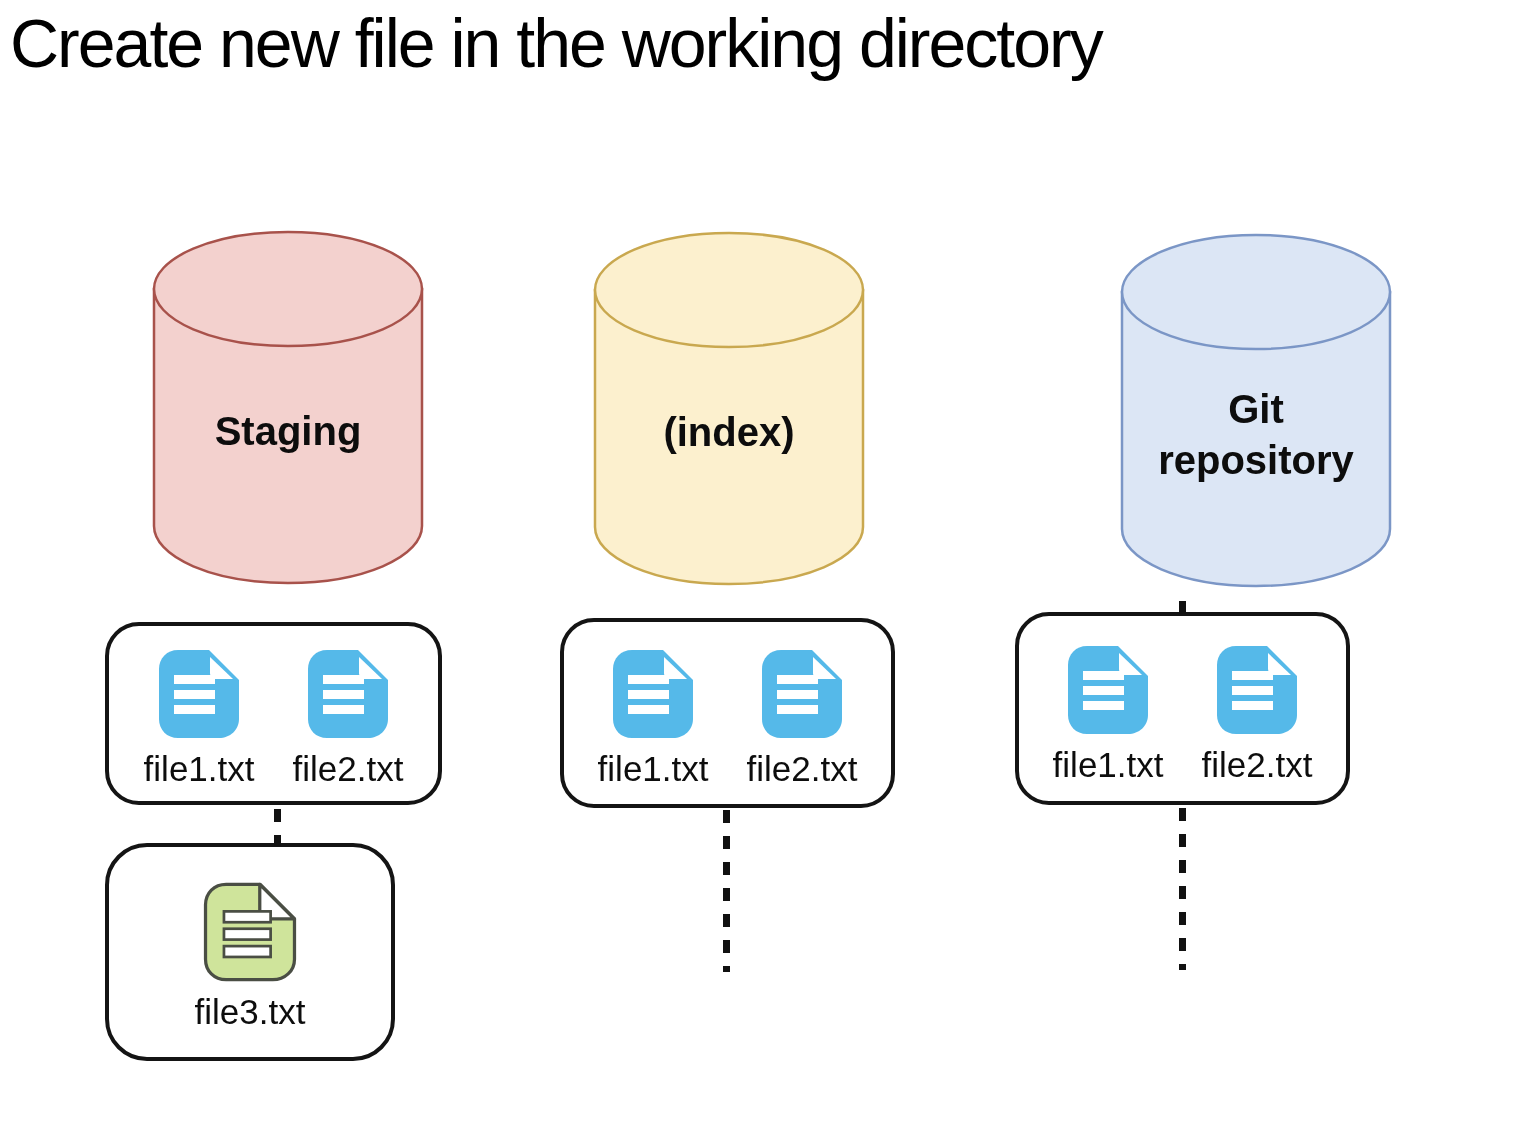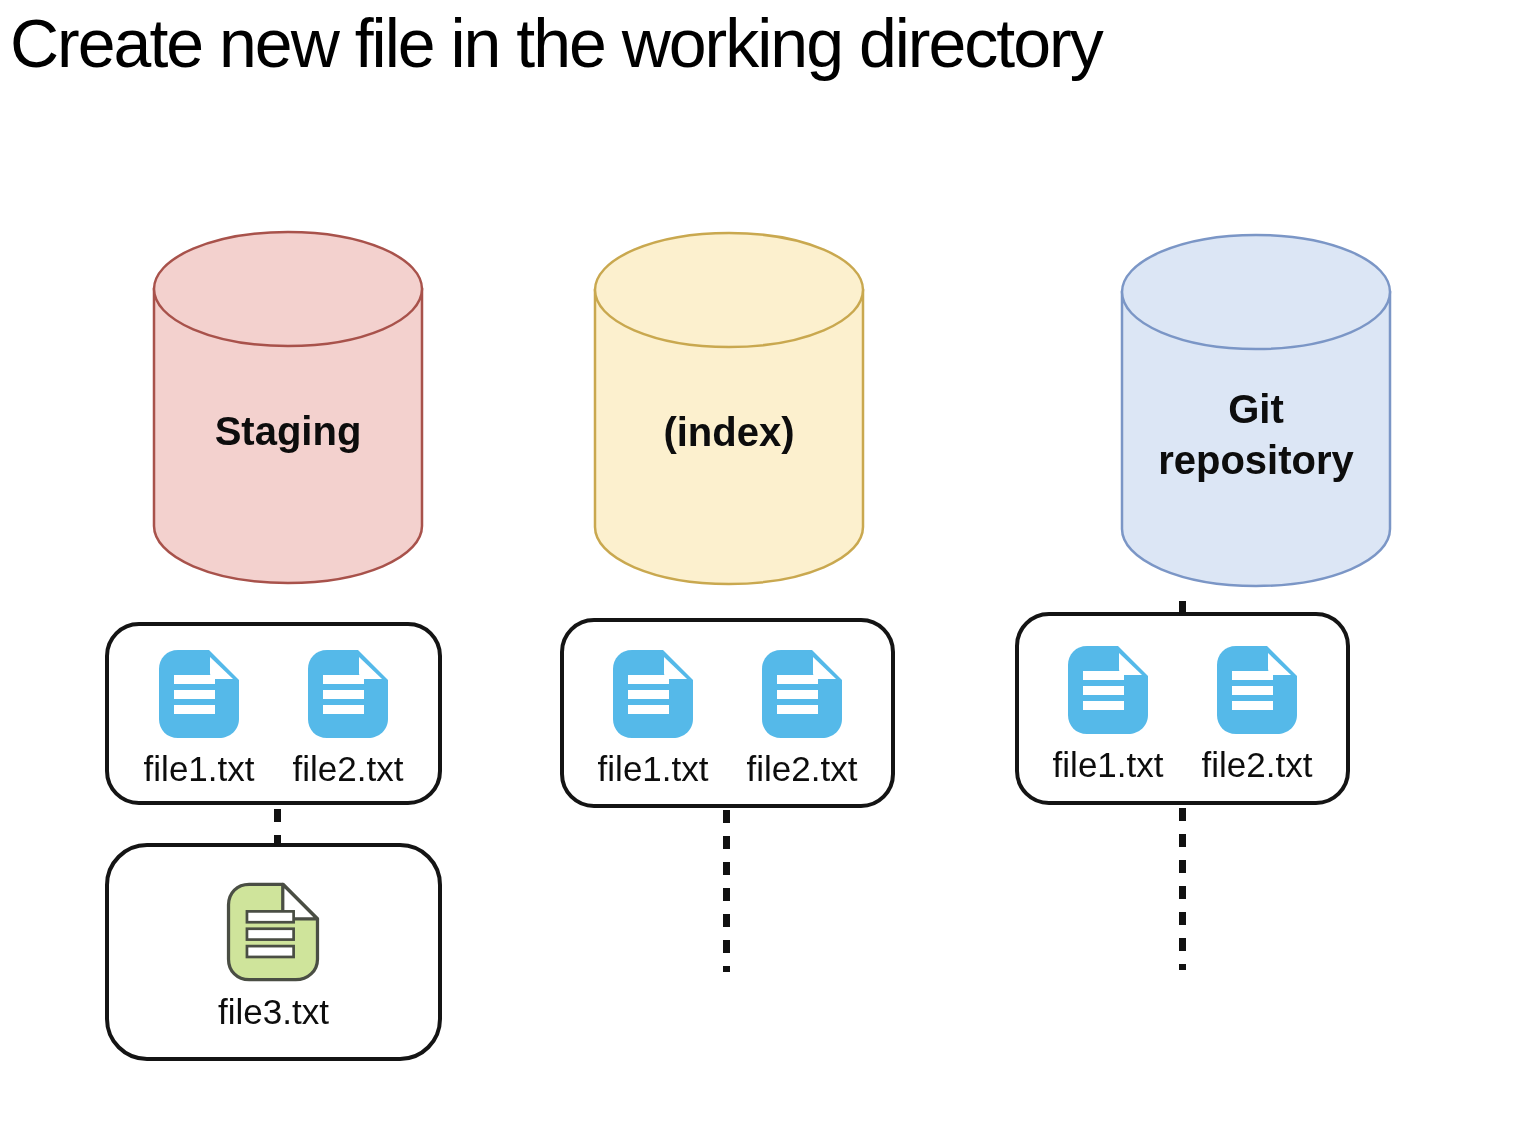--- a/index.html
+++ b/index.html
@@ -22,21 +22,21 @@
   .cyl-staging{left:593px;top:230px;}
   .cyl-repo{left:1073px;top:232px;margin-left:47px;}
   
   .filebox{
     position:absolute;background:#fff;border:4px solid #141414;border-radius:34px;
     display:flex;justify-content:center;align-items:flex-start;gap:38px;box-sizing:border-box;
   }
   .box-working{left:105px;top:622px;width:337px;height:183px;padding-top:22px;}
   .box-staging{left:560px;top:618px;width:335px;height:190px;padding-top:26px;}
   .box-repo{left:1015px;top:612px;width:335px;height:193px;padding-top:28px;}
-  .box-newfile{left:105px;top:843px;width:337px;height:218px;padding-top:34px;border-radius:42px;}
+  .box-newfile{left:105px;top:843px;width:290px;height:218px;padding-top:34px;border-radius:42px;}
   .file-item{display:flex;flex-direction:column;align-items:center;gap:9px;text-align:center;}
   .file-label{font-size:35px;color:#0d0d0d;white-space:nowrap;}
   .doc-icon{width:84px;height:92px;display:block;}
   .doc-icon.green{width:96px;height:102px;}
   
   .dashv{
     position:absolute;width:7px;
     background:repeating-linear-gradient(to bottom,#111 0 13px,transparent 13px 26px);
   }
   .conn-working-new{left:274px;top:809px;height:37px;}

